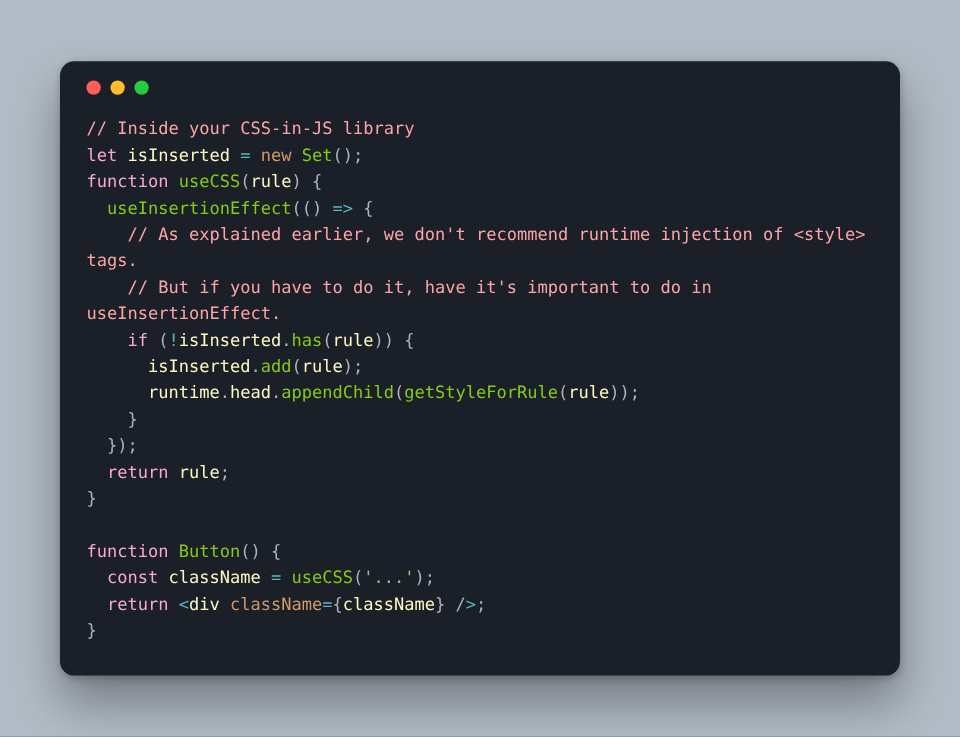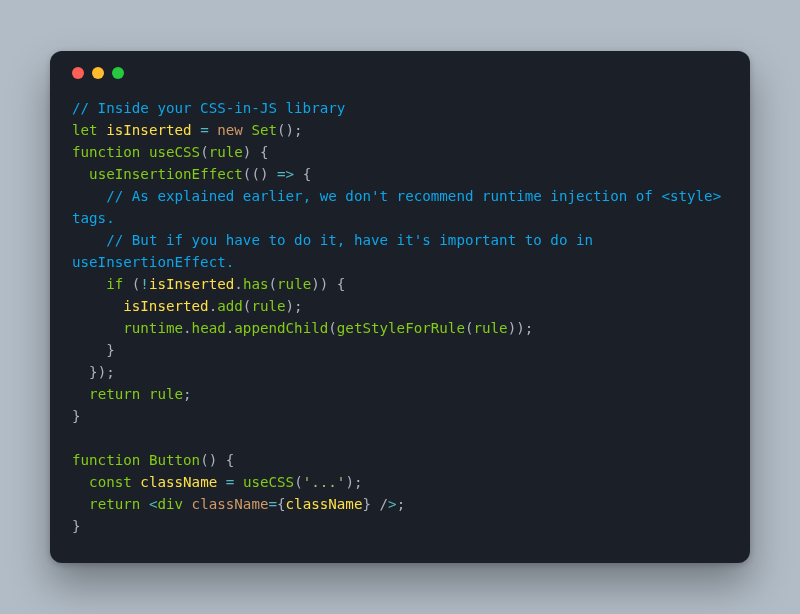--- a/index.html
+++ b/index.html
@@ -24,25 +24,25 @@
     margin-bottom: 18px;
   }
   .dot { width: 12px; height: 12px; border-radius: 50%; }
   .code {
     font-size: 14.2px;
     line-height: 1.55;
     white-space: pre-wrap;
     word-break: break-word;
     color: #b4bac4;
   }
-  .c  { color: #0ea5e9; }          
-  .kw { color: #84cc16; }          
+  .c  { color: #fca5a5; }          
+  .kw { color: #f9a8d4; }          
   .fn { color: #84cc16; }          
-  .id { color: #fde047; }          
-  .idr{ color: #84cc16; }          
+  .id { color: #fef9c3; }          
+  .idr{ color: #fef9c3; }          
   .op { color: #56b6c2; }          
   .s  { color: #98c379; }          
   .p  { color: #abb2bf; }          
   .attr{ color: #d19a66; }         
   .kv { color: #d19a66; text-align: center; }          
 </style>
 </head>
 <body>
 
 <div class="window">

